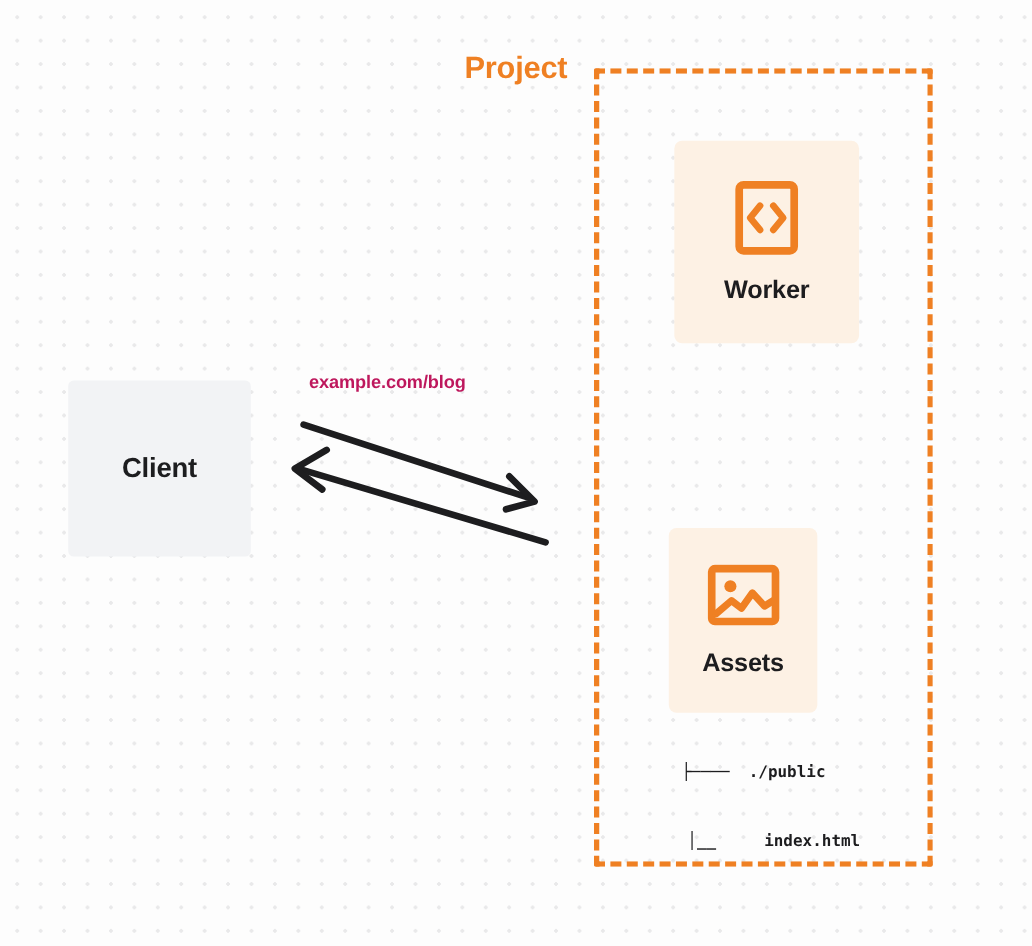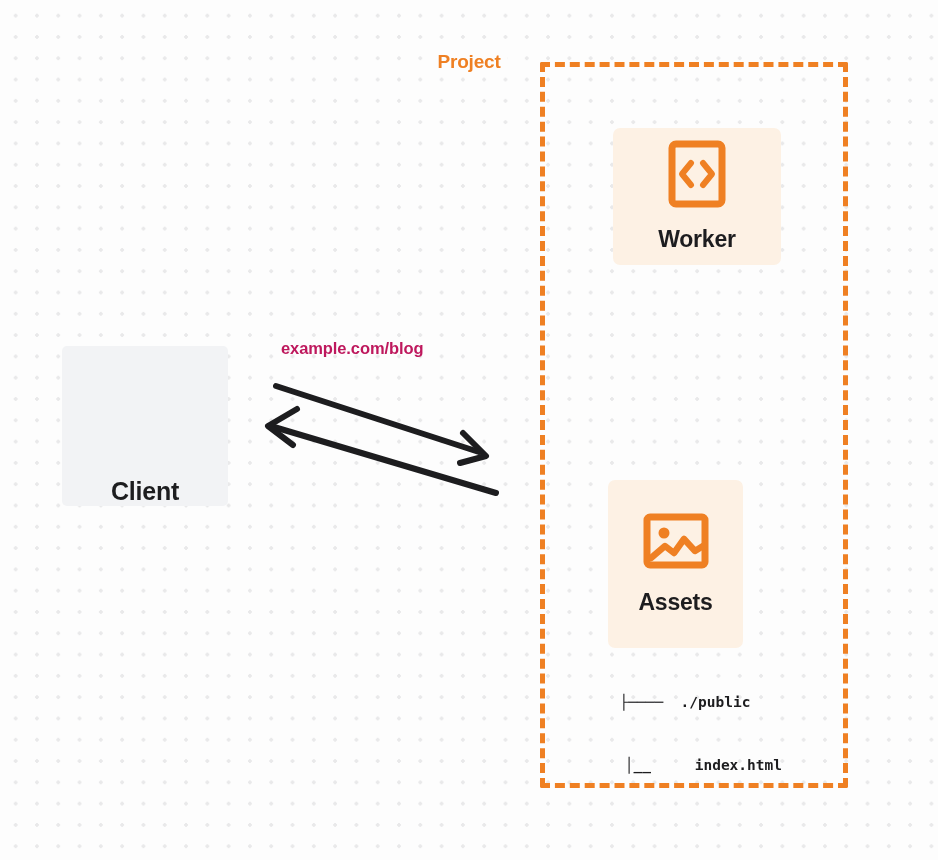--- a/index.html
+++ b/index.html
@@ -25,21 +25,21 @@
   
   .client-box {
     position: absolute;
     left: 62px;
     top: 346px;
     width: 166px;
     height: 160px;
     background: #f2f3f5;
     border-radius: 5px;
     display: flex;
-    align-items: flex-end;
+    align-items: center;
     justify-content: center;
   }
   .client-label {
     font-size: 25px;
     font-weight: bold;
     color: #1d1d1f;
     letter-spacing: -0.2px;
   }
 
   
@@ -72,42 +72,42 @@
     border: 5px dashed #ef8023;
     border-radius: 2px;
   }
   .project-title {
     position: absolute;
     left: 50%;
     top: 62px;
     transform: translate(-50%, -50%);
     padding: 0 7px;
     background: #fdfdfd;
-    font-size: 19px;
+    font-size: 28px;
     font-weight: bold;
     color: #ef8023;
     letter-spacing: -0.2px;
     white-space: nowrap;
   }
 
   
   .card {
     position: absolute;
     background: #fdf1e4;
     border-radius: 7px;
     display: flex;
     flex-direction: column;
     align-items: center;
     justify-content: center;
   }
   .card-worker {
     left: 613px;
     top: 128px;
     width: 168px;
-    height: 137px;
+    height: 184px;
   }
   .card-assets {
     left: 608px;
     top: 480px;
     width: 135px;
     height: 168px;
   }
   .card-icon {
     display: block;
     margin-bottom: 18px;

